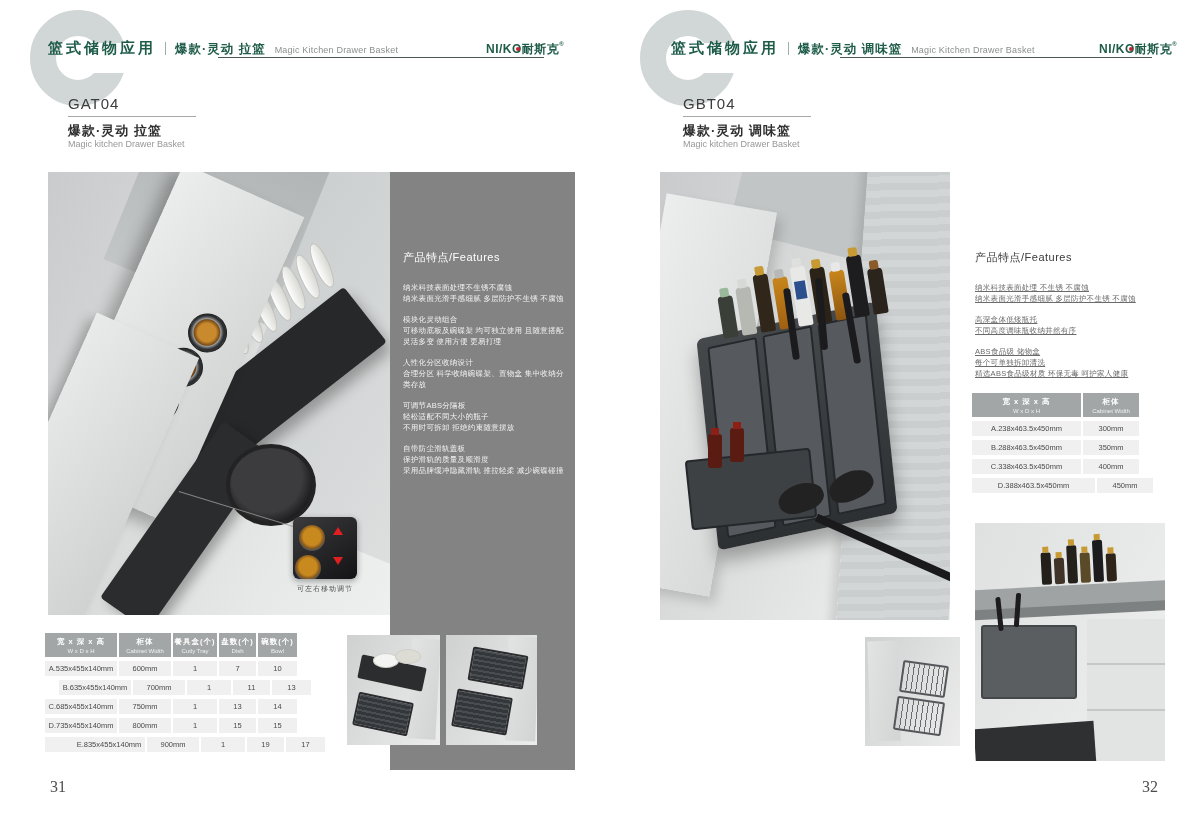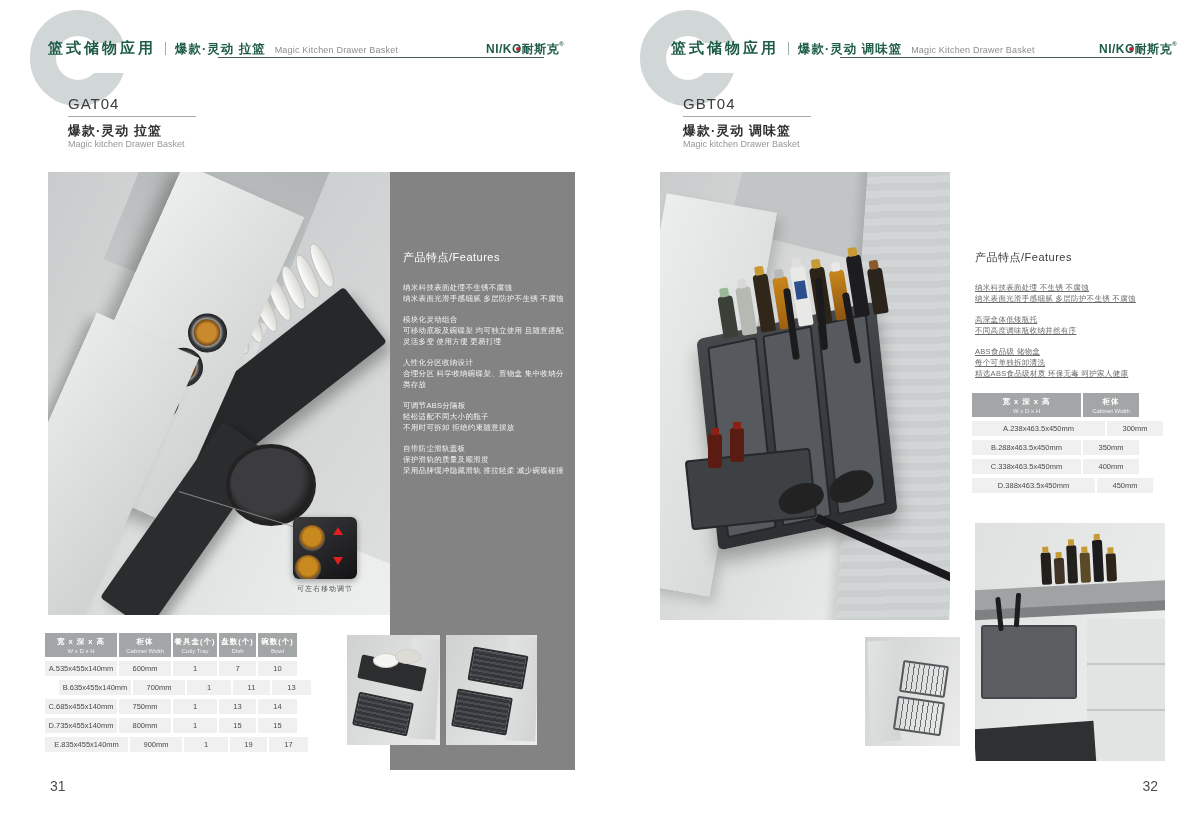--- a/index.html
+++ b/index.html
@@ -110,21 +110,21 @@
   .tb:nth-child(3){height:38px;}
   .tb:nth-child(4){height:30px;background:#5a4a28;}
   .tb:nth-child(5){height:42px;background:#1c1c1e;}
   .tb:nth-child(6){height:28px;background:#2e241a;}
   .tall-basket{position:absolute;left:6px;top:102px;width:92px;height:70px;background:#5a5e61;border:2px solid #45484a;border-radius:3px;}
   .tall-knife{position:absolute;width:5px;height:34px;background:#1c1c1e;border-radius:2px;}
   .tall-drawers{position:absolute;right:0;top:96px;width:78px;height:142px;background:#e2e3e3;}
   .tall-seam{position:absolute;right:0;width:78px;height:2px;background:#c6c8c8;}
   .tall-gap{position:absolute;left:0;bottom:-6px;width:120px;height:42px;background:#2e3032;transform:rotate(-4deg);}
 
-  .pagenum{position:absolute;font-size:14px;color:#4e4e4e;}
+  .pagenum{position:absolute;font-size:16px;color:#4e4e4e;font-family:Liberation Serif, serif;}
 </style>
 </head>
 <body>
 
 <div class="sheet">
 
   <div class="c-mark" style="left:30px;top:10px;">
       <div class="c-notch"></div>
     </div>
 
@@ -257,21 +257,21 @@
         <div class="td" style="width:39px;">14</div>
     </div>
     <div class="tbl-row">
       <div class="td" style="width:72px;">D.735x455x140mm</div>
         <div class="td" style="width:52px;">800mm</div>
         <div class="td" style="width:44px;">1</div>
         <div class="td" style="width:37px;">15</div>
         <div class="td" style="width:39px;">15</div>
     </div>
     <div class="tbl-row">
-      <div class="td" style="width:83px;">E.835x455x140mm</div>
+      <div class="td" style="width:72px;padding-left:28px;">E.835x455x140mm</div>
         <div class="td" style="width:52px;">900mm</div>
         <div class="td" style="width:44px;">1</div>
         <div class="td" style="width:37px;">19</div>
         <div class="td" style="width:39px;">17</div>
     </div>
   </div>
 
   <div class="sp" style="left:347px;top:635px;width:93px;height:110px;">
     <div class="sp-door" style="right:2px;top:4px;width:28px;height:100px;transform:rotate(3deg);"></div>
     <div class="sp-shelf" style="left:12px;top:26px;width:66px;height:24px;transform:rotate(12deg);"></div>
@@ -364,21 +364,21 @@
       <div class="th" style="width:109px;">
           <div class="th-cn">宽 x 深 x 高</div>
           <div class="th-en">W x D x H</div>
         </div>
       <div class="th" style="width:56px;">
           <div class="th-cn">柜体</div>
           <div class="th-en">Cabinet Width</div>
         </div>
     </div>
     <div class="tbl-row">
-      <div class="td" style="width:133px;">A.238x463.5x450mm</div>
+      <div class="td" style="width:109px;">A.238x463.5x450mm</div>
         <div class="td" style="width:56px;">300mm</div>
     </div>
     <div class="tbl-row">
       <div class="td" style="width:109px;">B.288x463.5x450mm</div>
         <div class="td" style="width:56px;">350mm</div>
     </div>
     <div class="tbl-row">
       <div class="td" style="width:109px;">C.338x463.5x450mm</div>
         <div class="td" style="width:56px;">400mm</div>
     </div>

